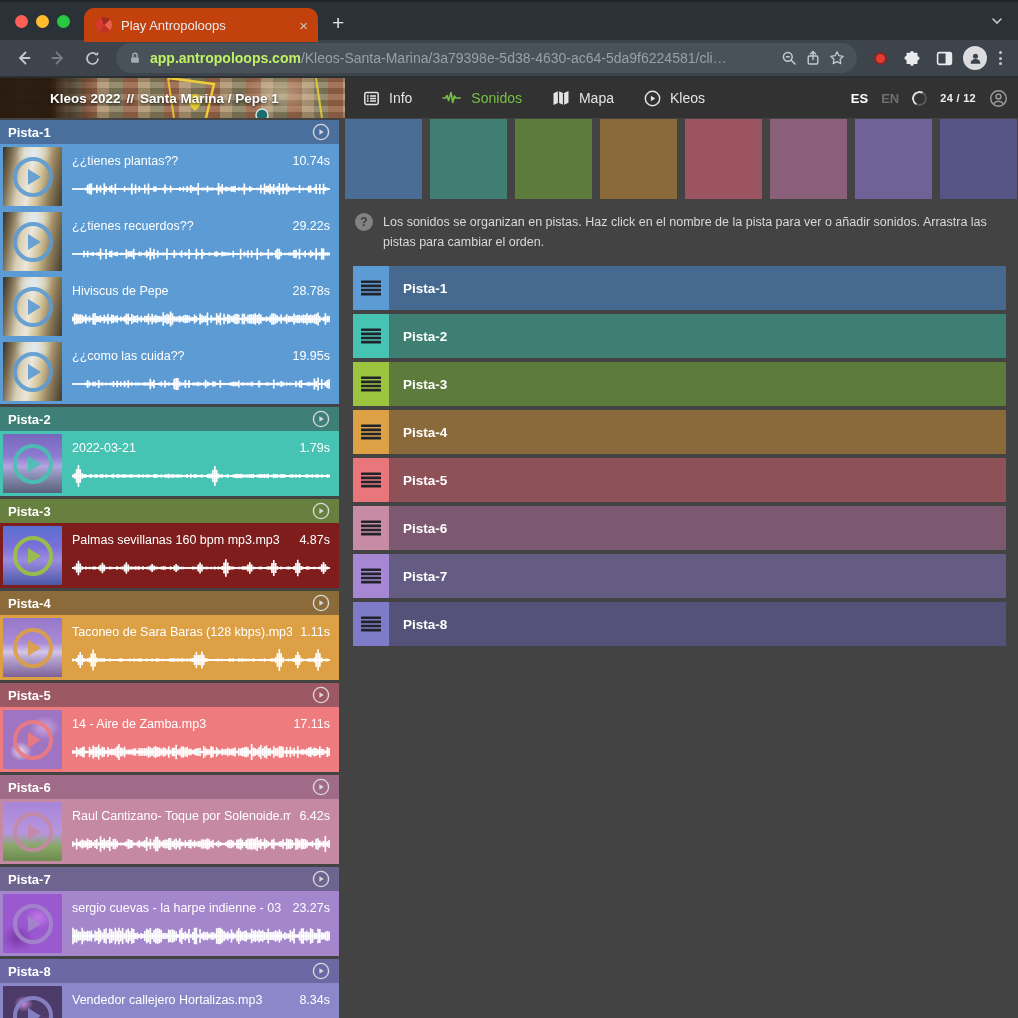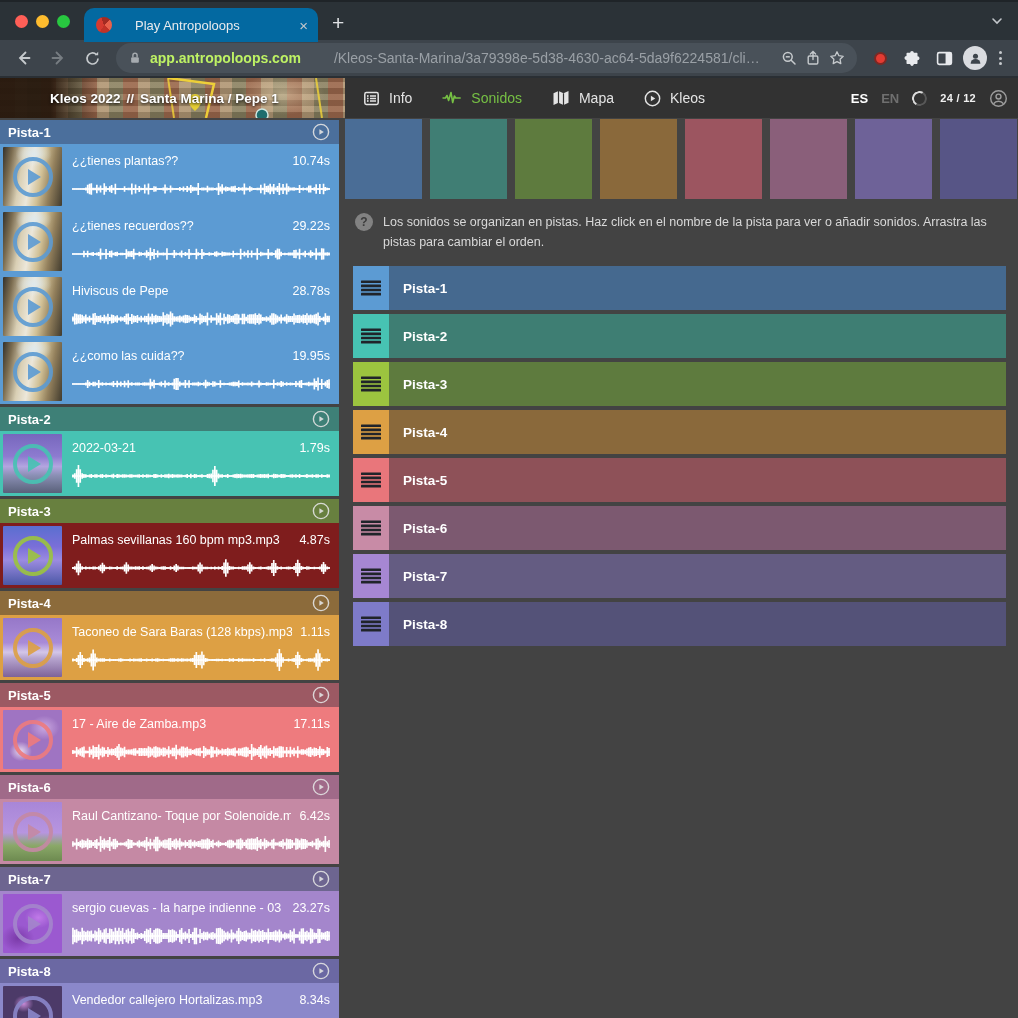--- a/index.html
+++ b/index.html
@@ -5,39 +5,39 @@
   * { margin:0; padding:0; box-sizing:border-box; }
   html,body { width:1018px; height:1018px; overflow:hidden; }
   body { font-family:"Liberation Sans", sans-serif; background:#434343; color:#fff; }
 
   
   .tabstrip { height:40px; background:#2b3237; border-top:2px solid #1f2428;
               display:flex; align-items:center; position:relative; }
   .traffic { display:flex; gap:8px; padding:0 14px 0 15px; }
   .traffic span { width:13px; height:13px; border-radius:50%; }
   .dot-close { background:#ff5f57; } .dot-min { background:#febc2e; } .dot-zoom { background:#28c840; }
-  .tab { position:absolute; left:84px; top:6px; width:234px; height:34px; background:#0369a1;
-         border-radius:10px 10px 0 0; display:flex; align-items:center; padding:0 10px 0 12px; gap:23px; }
+  .tab { position:absolute; left:84px; top:6px; width:234px; height:34px; background:#c2410c;
+         border-radius:10px 10px 0 0; display:flex; align-items:center; padding:0 10px 0 12px; gap:9px; }
   .favicon { width:16px; height:16px; border-radius:50%; flex:0 0 16px;
              background:conic-gradient(from 210deg,#d63a2f 0 130deg,#a32b22 130deg 200deg,#e8604a 200deg 280deg,#c13227 280deg 360deg); }
   .tab-title { font-size:13px; color:#e8eaed; flex:1; white-space:nowrap; overflow:hidden; }
   .tab-close { color:#c3c7cb; font-size:15px; line-height:1; cursor:default; }
   .newtab { position:absolute; left:332px; top:9px; color:#dfe1e4; font-size:21px; font-weight:300; }
   .tabs-chevron { position:absolute; right:14px; top:12px; color:#c3c7cb; }
 
   .toolbar { height:38px; background:#3d444b; display:flex; align-items:center; padding:0 10px; gap:6px;
              border-bottom:2px solid #2a2f34; }
   .navbtn { width:28px; height:28px; display:flex; align-items:center; justify-content:center;
             color:#c6cacd; font-size:19px; }
   .navbtn.disabled { color:#777d82; }
   .urlpill { flex:1; height:30px; background:#495159; border-radius:15px; display:flex; align-items:center;
              padding:0 12px; gap:8px; margin:0 4px; min-width:0; }
   .url { font-size:14px; white-space:nowrap; overflow:hidden; min-width:0; flex:1; }
   .url .domain { color:#bef264; font-weight:700; }
-  .url .path { color:#9aa0a6;padding-left:33px; }
+  .url .path { color:#9aa0a6; }
   .pill-ic { flex:0 0 auto; display:flex; align-items:center; color:#c6cacd; }
   .ext { width:26px; height:26px; display:flex; align-items:center; justify-content:center; color:#e8eaed; }
   .rec-dot { width:13px; height:13px; border-radius:50%; background:#e33b32; border:2px solid #7e2823; }
   .avatar-btn { width:24px; height:24px; border-radius:50%; background:#dadce0;
                 display:flex; align-items:center; justify-content:center; }
   .kebab { display:flex; flex-direction:column; gap:2.5px; padding:0 6px; }
   .kebab i { width:3px; height:3px; border-radius:50%; background:#c6cacd; }
 
   
   .appheader { height:40px; background:#323232; display:flex; align-items:center; }
@@ -462,21 +462,21 @@
           <div class="clip" style="background: rgb(238, 123, 126); --c: #ee7b7e;">
     <div class="thumb" style="background: radial-gradient(16px 14px at 30% 70%, rgb(230, 217, 239) 0%, rgba(230, 217, 239, 0) 70%), radial-gradient(20px 16px at 70% 30%, rgb(201, 168, 224) 0%, rgba(201, 168, 224, 0) 75%), rgb(159, 116, 194);">
       <span class="thumb-play">
                 <span class="ring">
                   <span class="tri"></span>
                 </span>
               </span>
     </div>
     <div class="clip-body">
       <div class="clip-top">
-        <span class="clip-title">17 - Aire de Zamba.mp3</span>
+        <span class="clip-title">14 - Aire de Zamba.mp3</span>
         <span class="clip-duration">17.11s</span>
       </div>
       <svg class="wave" viewBox="0 0 300 36" preserveAspectRatio="none">
                 <rect x="0" y="17" width="300" height="2" fill="#fff"></rect>
                 <path d="M1.1 15.3V20.7M3.2 16.1V19.9M5.4 11.7V24.3M7.5 14.9V21.1M9.6 13.1V22.9M11.8 11.9V24.1M13.9 10.9V25.1M16.1 16.2V19.8M18.2 16.3V19.7M20.4 11.3V24.7M22.5 14.6V21.4M24.6 9.5V26.5M26.8 11.7V24.3M28.9 11.6V24.4M31.1 8.5V27.5M33.2 13.6V22.4M35.4 11.2V24.8M37.5 12.2V23.8M39.6 15.4V20.6M41.8 11.5V24.5M43.9 14.5V21.5M46.1 13.5V22.5M48.2 14.3V21.7M50.4 12.7V23.3M52.5 10.5V25.5M54.6 7.8V28.2M56.8 12.3V23.7M58.9 13.1V22.9M61.1 11.4V24.6M63.2 15.0V21.0M65.4 14.8V21.2M67.5 14.8V21.2M69.6 14.6V21.4M71.8 13.4V22.6M73.9 13.2V22.8M76.1 15.8V20.2M78.2 13.0V23.0M80.4 12.7V23.3M82.5 13.3V22.7M84.6 13.0V23.0M86.8 13.2V22.8M88.9 10.5V25.5M91.1 11.9V24.1M93.2 13.4V22.6M95.4 11.4V24.6M97.5 10.5V25.5M99.6 11.8V24.2M101.8 12.2V23.8M103.9 13.7V22.3M106.1 12.2V23.8M108.2 12.6V23.4M110.4 14.5V21.5M112.5 10.6V25.4M114.6 15.0V21.0M116.8 12.6V23.4M118.9 12.6V23.4M121.1 8.8V27.2M123.2 14.6V21.4M125.4 13.5V22.5M127.5 10.8V25.2M129.6 10.9V25.1M131.8 12.4V23.6M133.9 11.4V24.6M136.1 13.9V22.1M138.2 13.8V22.2M140.4 15.4V20.6M142.5 14.5V21.5M144.6 13.3V22.7M146.8 13.2V22.8M148.9 12.6V23.4M151.1 16.4V19.6M153.2 10.4V25.6M155.4 12.4V23.6M157.5 14.6V21.4M159.6 14.4V21.6M161.8 10.7V25.3M163.9 11.3V24.7M166.1 15.6V20.4M168.2 11.9V24.1M170.4 14.6V21.4M172.5 15.7V20.3M174.6 13.4V22.6M176.8 14.6V21.4M178.9 14.0V22.0M181.1 12.4V23.6M183.2 13.8V22.2M185.4 13.8V22.2M187.5 13.2V22.8M189.6 12.1V23.9M191.8 16.2V19.8M193.9 13.3V22.7M196.1 13.4V22.6M198.2 12.6V23.4M200.4 11.9V24.1M202.5 11.2V24.8M204.6 12.1V23.9M206.8 15.3V20.7M208.9 7.8V28.2M211.1 12.3V23.7M213.2 13.2V22.8M215.4 14.0V22.0M217.5 11.5V24.5M219.6 9.0V27.0M221.8 13.1V22.9M223.9 10.9V25.1M226.1 9.6V26.4M228.2 13.5V22.5M230.4 12.7V23.3M232.5 15.4V20.6M234.6 10.5V25.5M236.8 13.2V22.8M238.9 12.6V23.4M241.1 10.7V25.3M243.2 10.7V25.3M245.4 11.1V24.9M247.5 16.2V19.8M249.6 11.6V24.4M251.8 15.9V20.1M253.9 11.1V24.9M256.1 15.0V21.0M258.2 12.6V23.4M260.4 15.9V20.1M262.5 10.6V25.4M264.6 15.7V20.3M266.8 14.5V21.5M268.9 14.5V21.5M271.1 15.2V20.8M273.2 13.4V22.6M275.4 12.1V23.9M277.5 11.6V24.4M279.6 13.7V22.3M281.8 12.2V23.8M283.9 12.7V23.3M286.1 14.3V21.7M288.2 10.6V25.4M290.4 13.7V22.3M292.5 14.3V21.7M294.6 16.2V19.8M296.8 11.5V24.5M298.9 13.0V23.0" stroke="#fff" stroke-width="1.93"></path>
               </svg>
     </div>
   </div>
         </div>
   </section>

